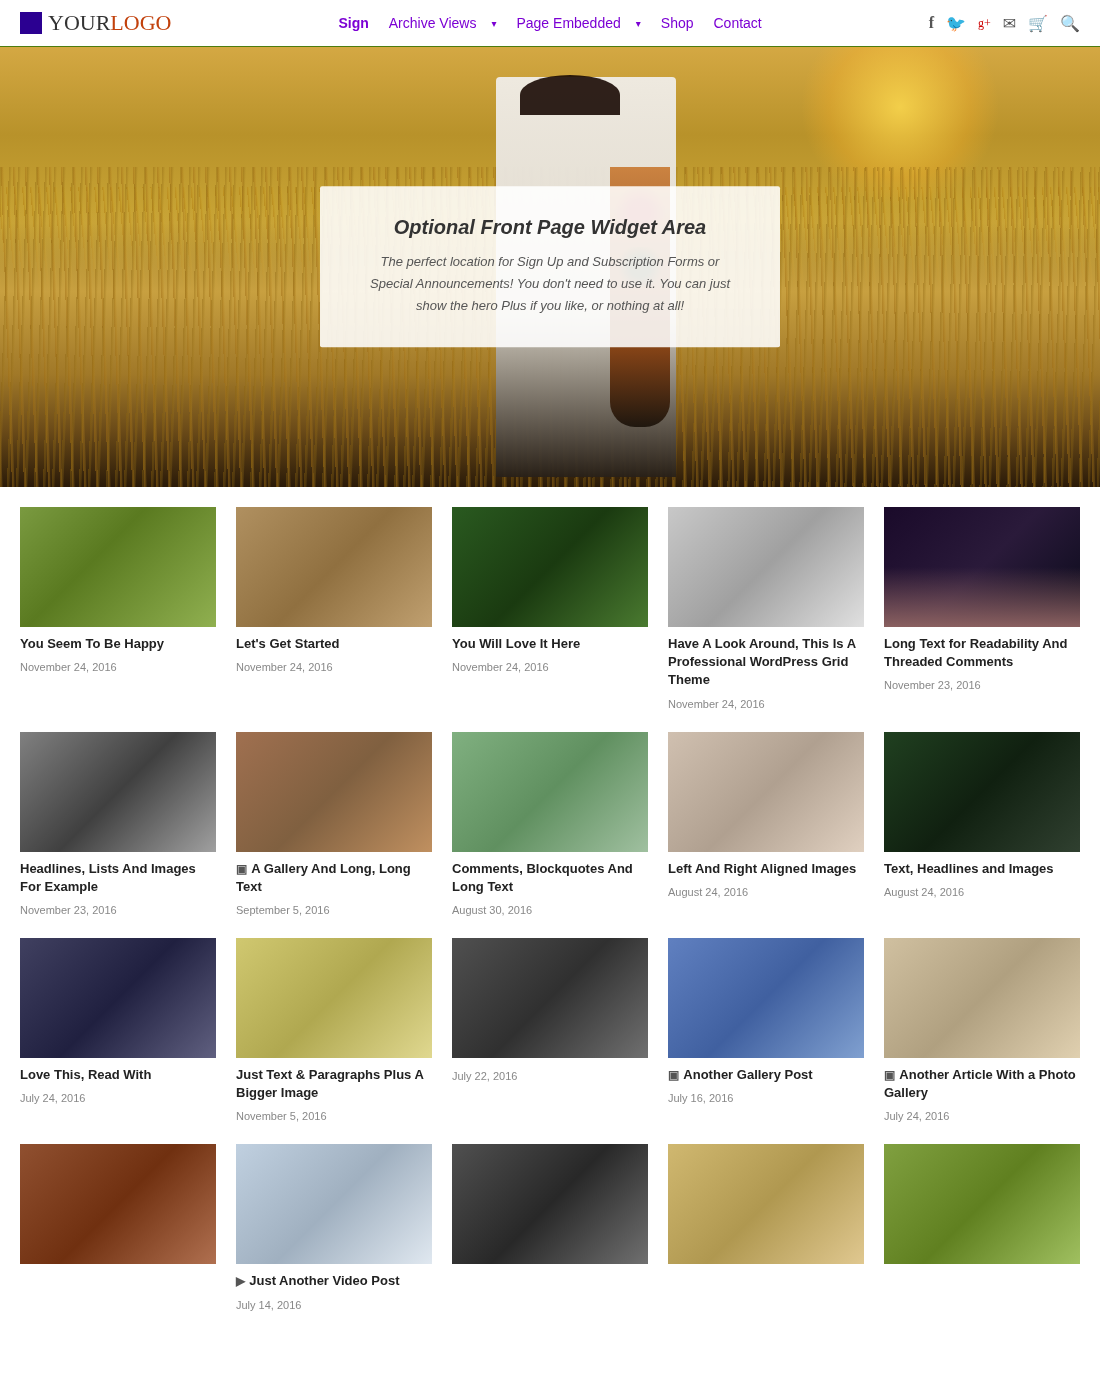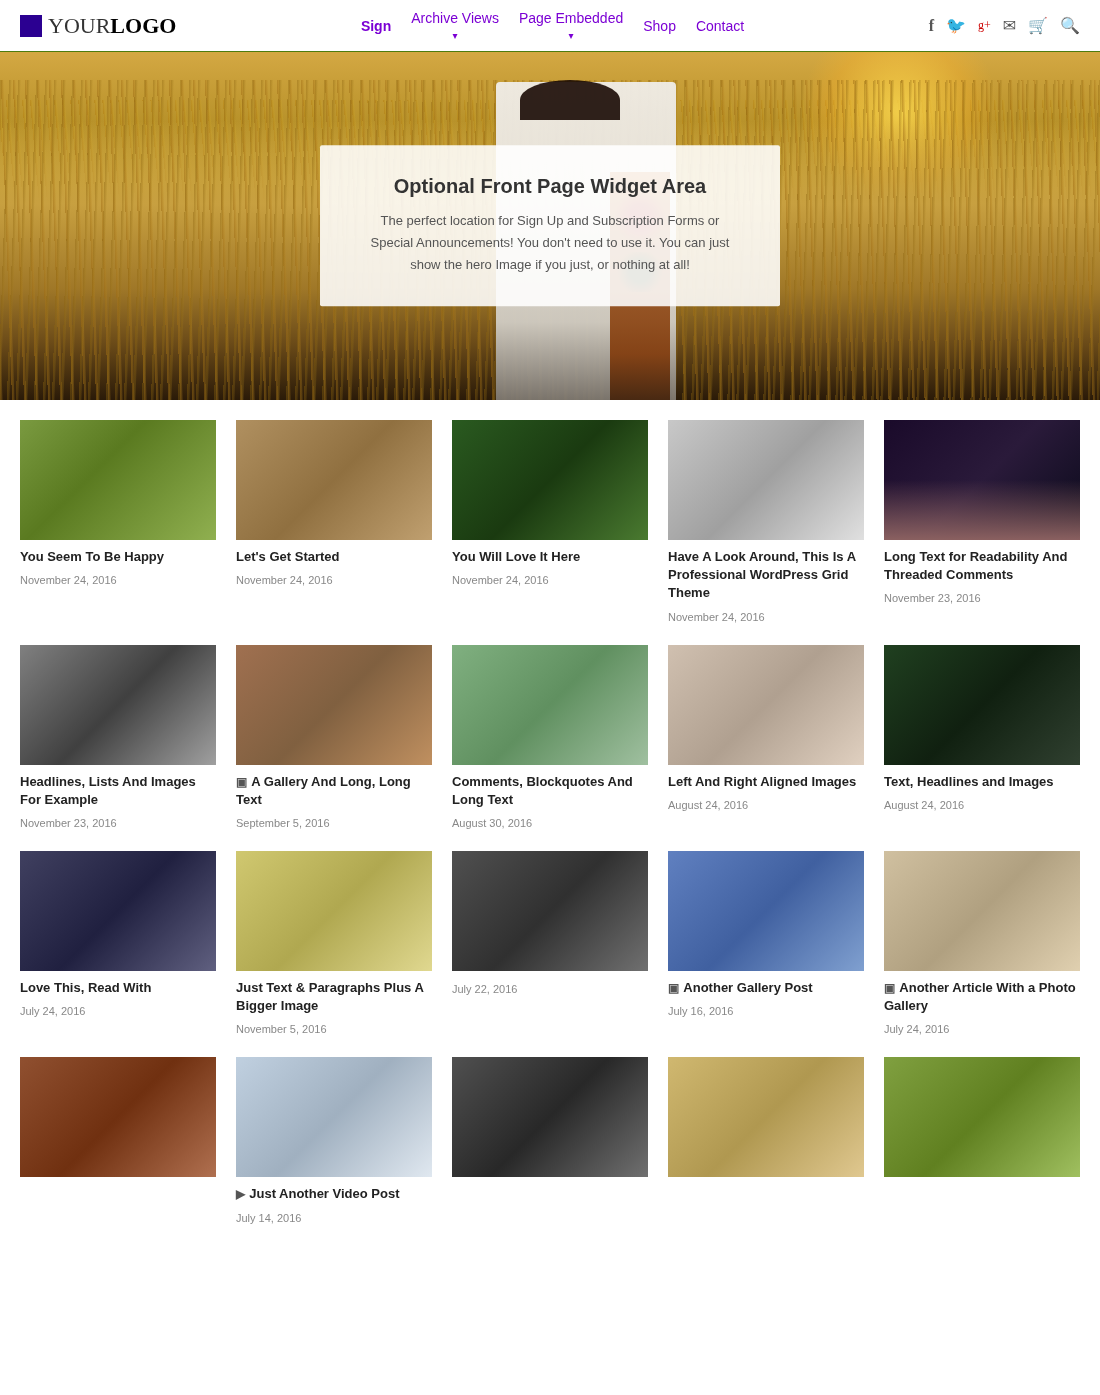--- a/index.html
+++ b/index.html
@@ -22,60 +22,60 @@
       text-decoration: none;
     }
     .logo-box {
       display: inline-block;
       width: 22px;
       height: 22px;
       background: #2b0091;
       margin-right: 6px;
     }
     .logo-your { color: #333; font-weight: normal; }
-    .logo-logo { color: #000000; font-weight: bold; }
+    .logo-logo { color: #c2410c; font-weight: normal; }
 
     nav {
       display: flex;
       align-items: center;
       gap: 20px;
     }
     nav a {
       text-decoration: none;
       font-size: 14px;
       color: #7b00d4;
       font-family: Arial, sans-serif;
     }
     nav a.active { color: #7b00d4; font-weight: bold; }
     .nav-dropdown {
       display: flex;
       align-items: center;
-      gap: 4px;
-      flex-direction: column;
+      gap: 15px;
     }
     .nav-dropdown span { font-size: 10px; color: #7b00d4; }
 
     .header-icons {
       display: flex;
       align-items: center;
       gap: 12px;
     }
     .header-icons a {
       text-decoration: none;
       color: #555;
       font-size: 16px;
     }
 
     
     .hero {
       position: relative;
       width: 100%;
-      height: 348px;
+      height: 440px;
       overflow: hidden;
       background: #c8b87a;
+      font-style: italic;
     }
     .hero-bg {
       width: 100%;
       height: 100%;
       background: linear-gradient(
         to bottom,
         #d4a843 0%,
         #b8922a 20%,
         #c9a535 40%,
         #8a7020 60%,
@@ -236,21 +236,21 @@
     <div style="position:absolute;top:120px;left:calc(50% + 60px);width:60px;height:260px;background:linear-gradient(180deg,#c87830 0%,#a05820 30%,#803808 70%,#181008 100%);border-radius:0 0 25px 25px;opacity:0.9;"></div>
 
     <div style="position:absolute;top:140px;left:calc(50% + 62px);width:56px;height:50px;background:radial-gradient(circle at 50% 50%,rgba(180,60,60,0.8) 30%,transparent 70%);border-radius:50%;"></div>
     <div style="position:absolute;top:200px;left:calc(50% + 64px);width:52px;height:40px;background:radial-gradient(circle at 50% 50%,rgba(40,80,40,0.7) 30%,transparent 70%);"></div>
 
     <div style="position:absolute;top:28px;left:50%;transform:translateX(-30%);width:100px;height:40px;background:#1a0a04;border-radius:50% 50% 0 0;opacity:0.9;"></div>
   </div>
 
   <div class="hero-overlay">
     <h2 class="hero-title">Optional Front Page Widget Area</h2>
-    <p class="hero-desc">The perfect location for Sign Up and Subscription Forms or Special Announcements! You don't need to use it. You can just show the hero Image if you just, or nothing at all!</p>
+    <p class="hero-desc">The perfect location for Sign Up and Subscription Forms or Special Announcements! You don't need to use it. You can just show the hero Plus if you like, or nothing at all!</p>
   </div>
 </section>
 
 <div class="post-grid grid-section">
 
   <article class="post-card">
     <a href="#">
       <div class="thumb-box img-green-outdoor"></div>
     </a>
     <h3 class="post-title">You Seem To Be Happy</h3>

